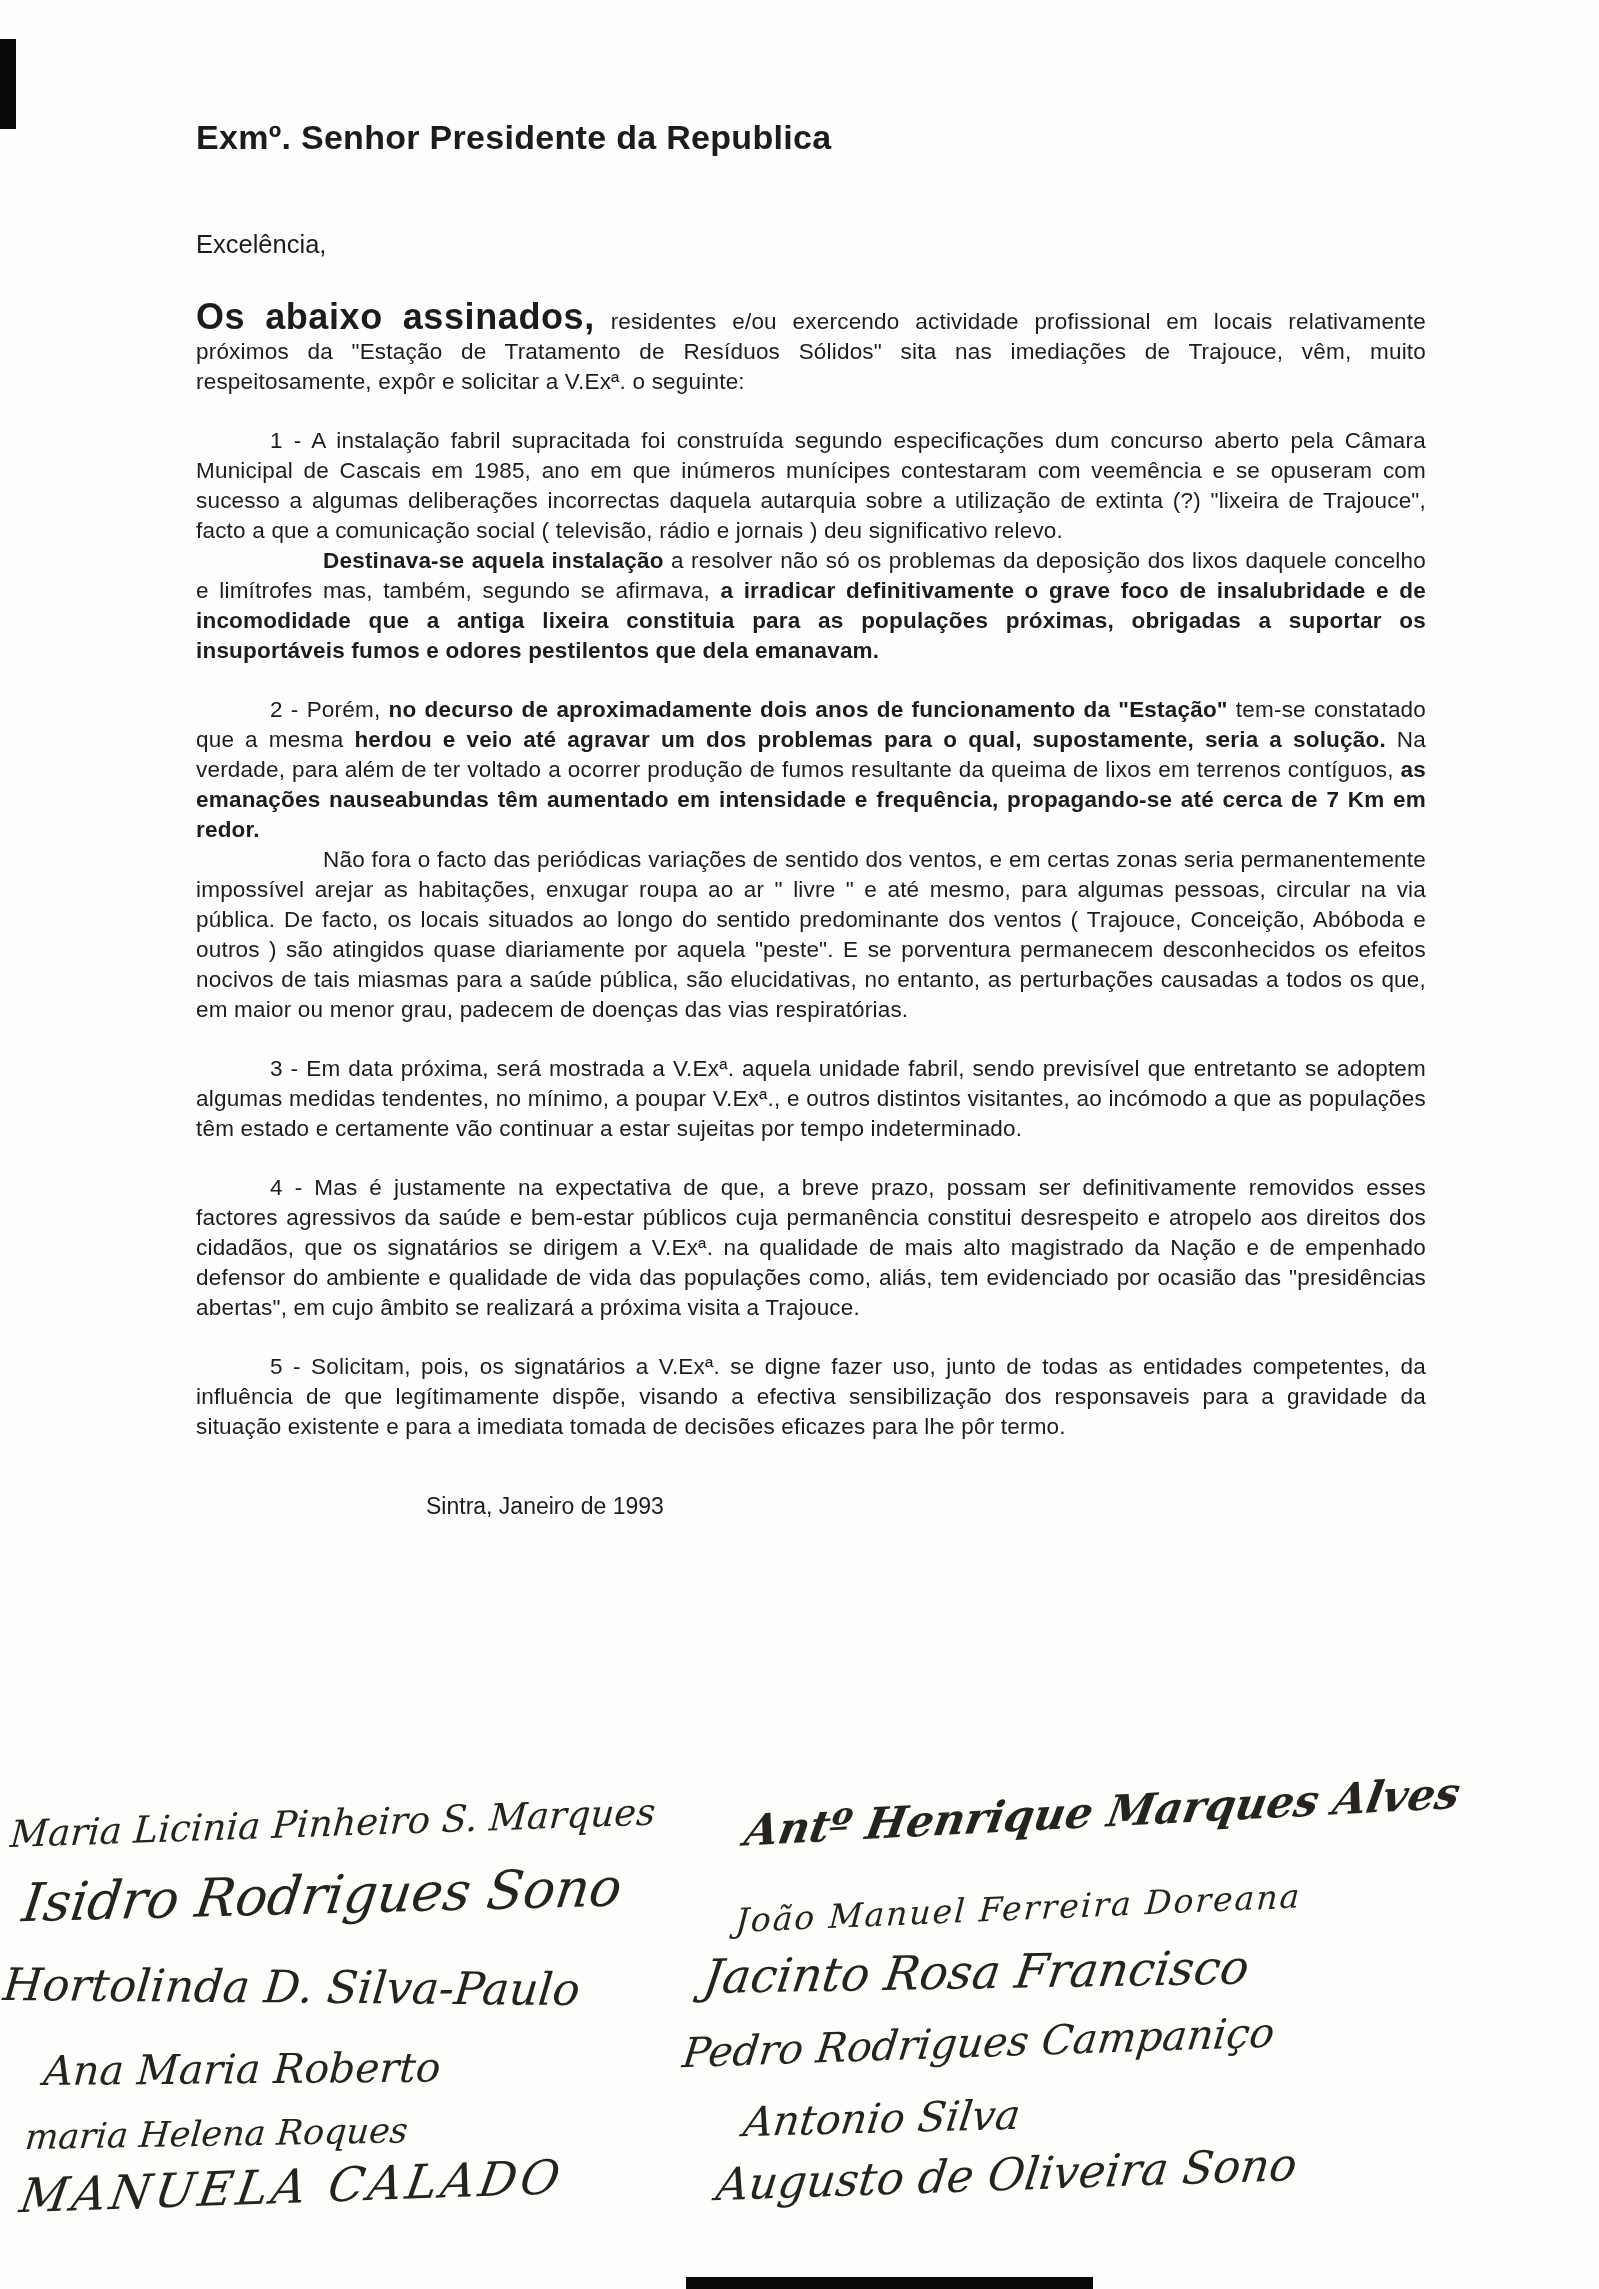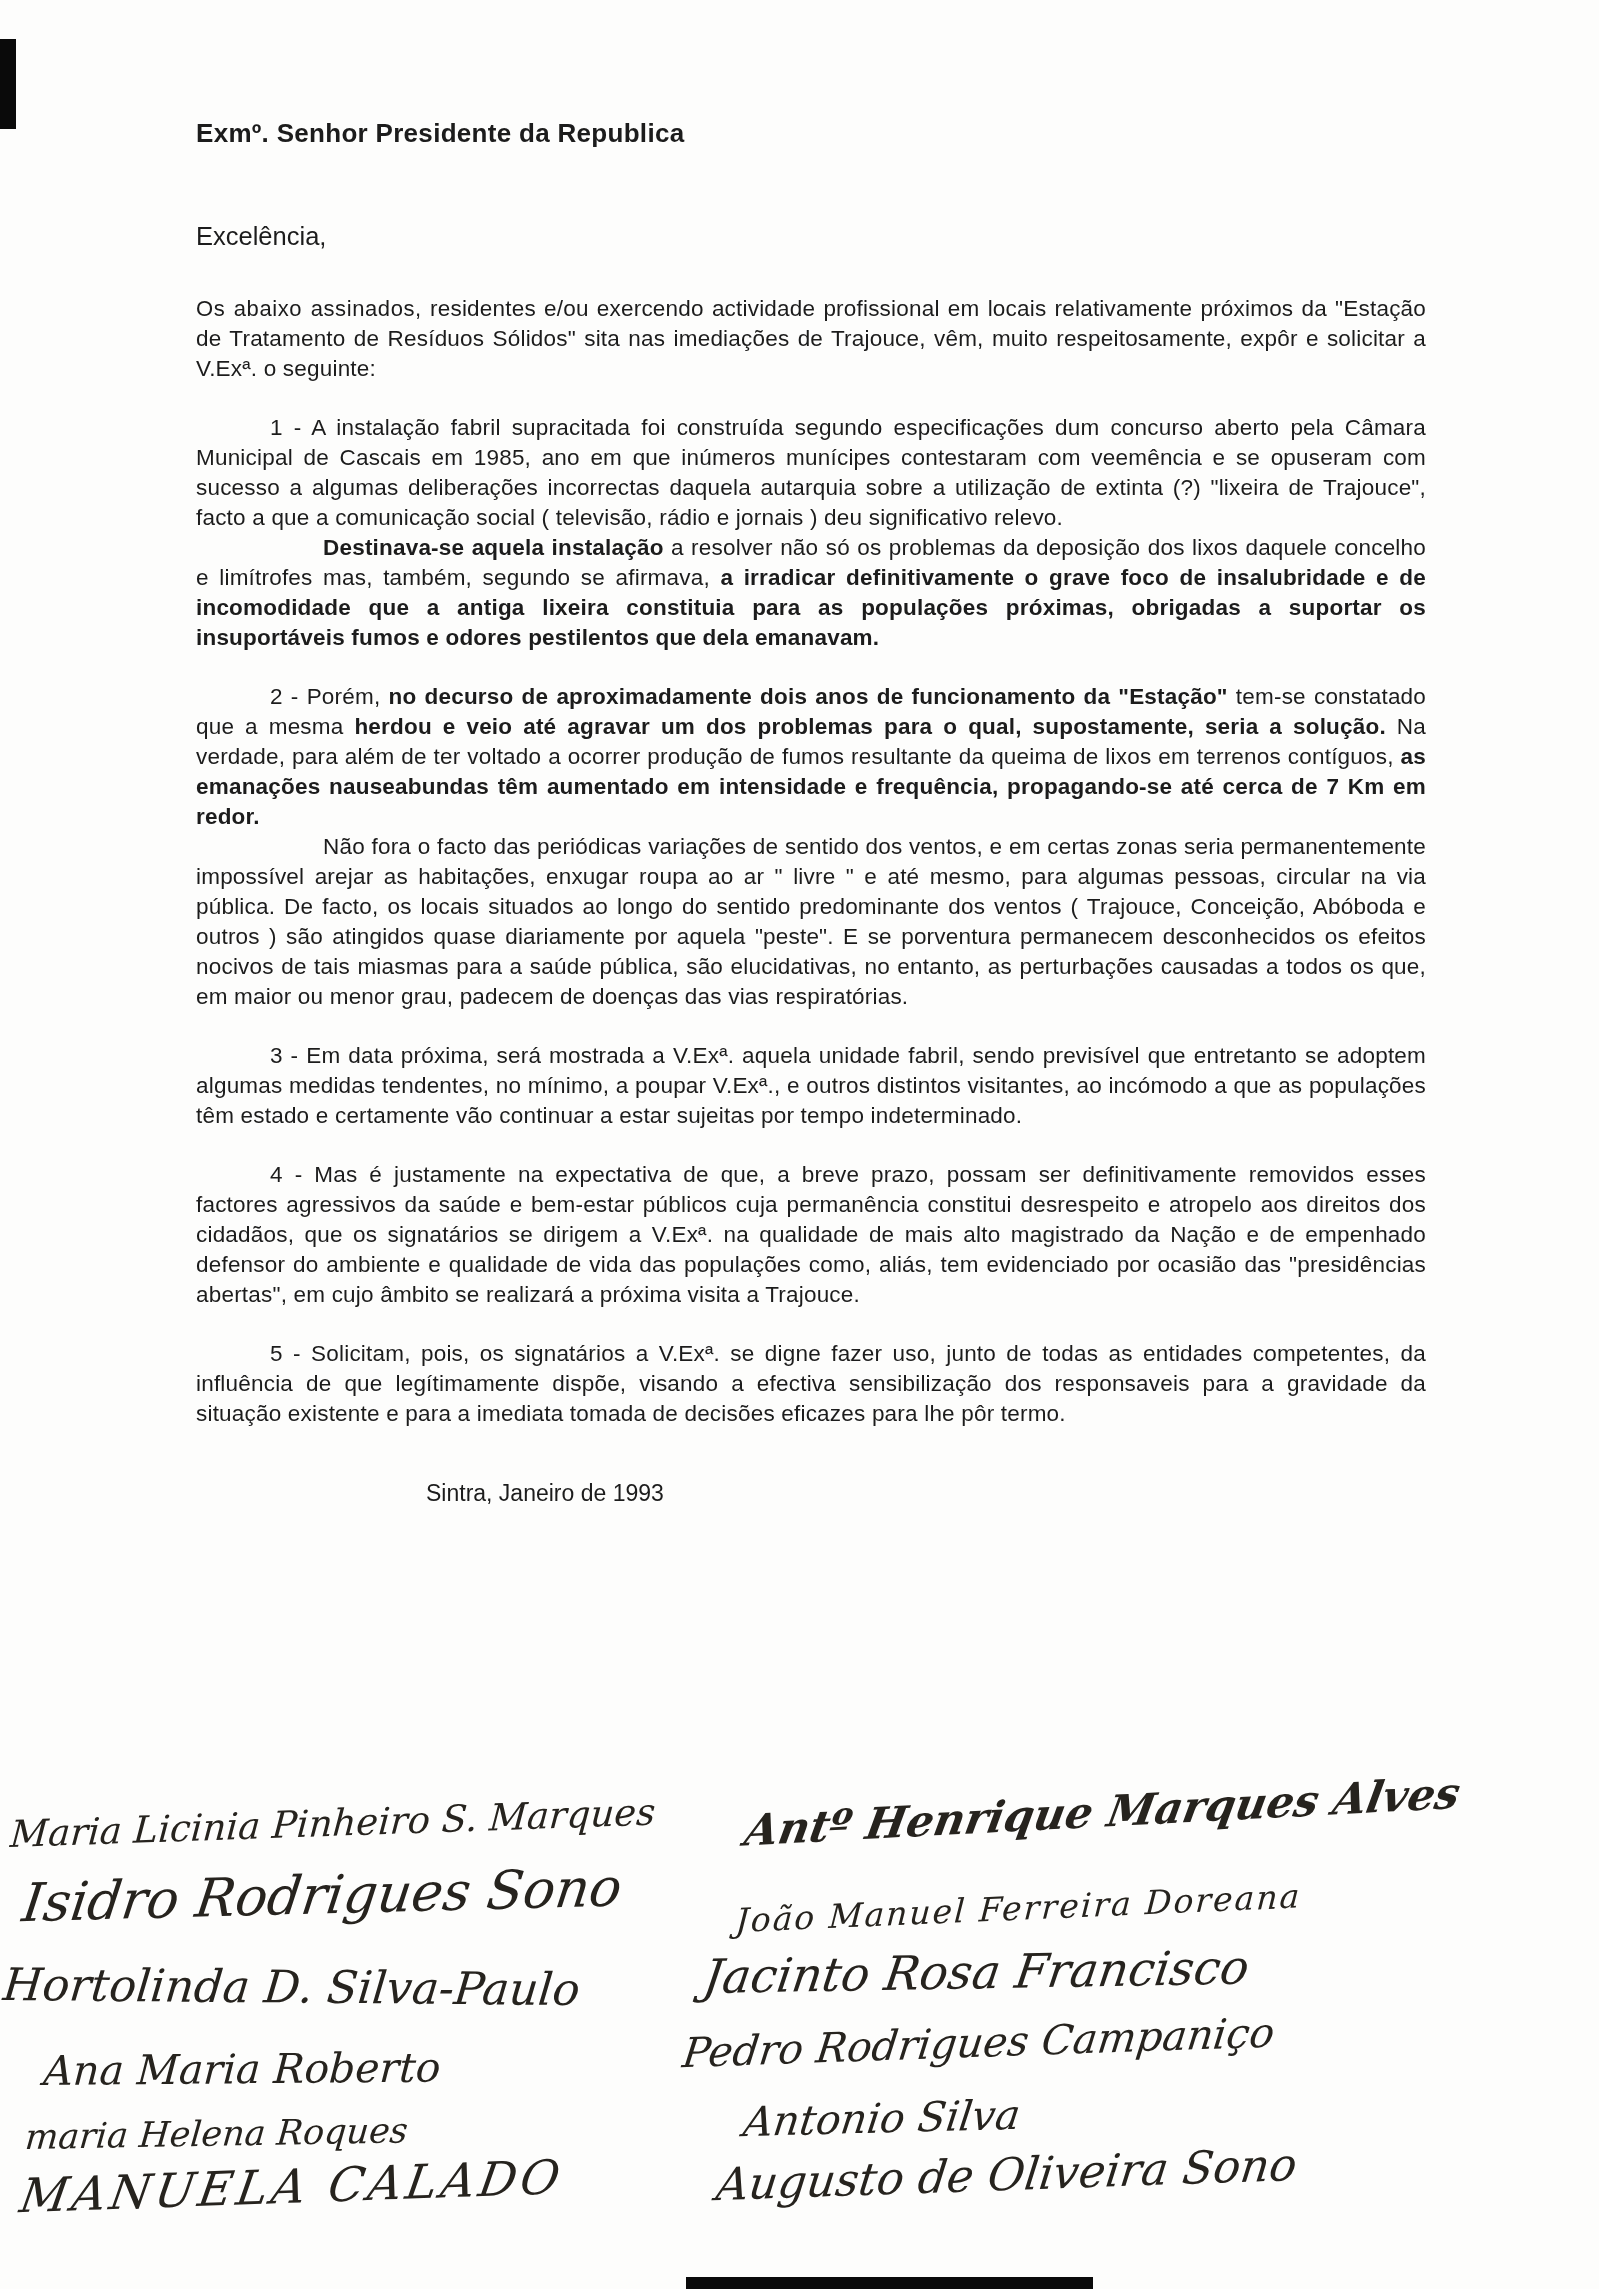--- a/index.html
+++ b/index.html
@@ -19,40 +19,40 @@
   .artifact-left{
     position:absolute;left:0;top:39px;width:15.7px;height:90px;background:#0a0a0a;
   }
   .artifact-bottom{
     position:absolute;left:686px;top:2277px;width:407px;height:12.7px;background:#0a0a0a;
   }
   .content{
     position:absolute;left:196px;top:118px;width:1230px;
   }
   .recipient{
-    font-size:26px;font-weight:bold;letter-spacing:0.3px;margin:0;
+    font-size:34px;font-weight:bold;letter-spacing:0.3px;margin:0;
   }
   .salutation{
     font-size:25.5px;margin:73px 0 0 0;
   }
   .body-text{margin-top:17px;}
   .para{
     margin:0;
     font-size:22.5px;
     line-height:30px;
     text-align:justify;
     letter-spacing:0.2px;
   }
   .para.gap{margin-top:29px;}
   .para.num{text-indent:74px;}
   .para.sub{text-indent:127px;}
   .para .b{font-weight:bold;}
   .opening{margin-top:43px;}
   .opening .lead{
-    font-size:22px;font-weight:400;letter-spacing:0.6px;
+    font-size:36px;font-weight:700;letter-spacing:0.6px;
   }
   .dateline{
     font-size:23px;
     margin:51px 0 0 230px;
   }
   
   .sig{
     position:absolute;
     white-space:nowrap;
     font-family:"DejaVu Serif", serif;

